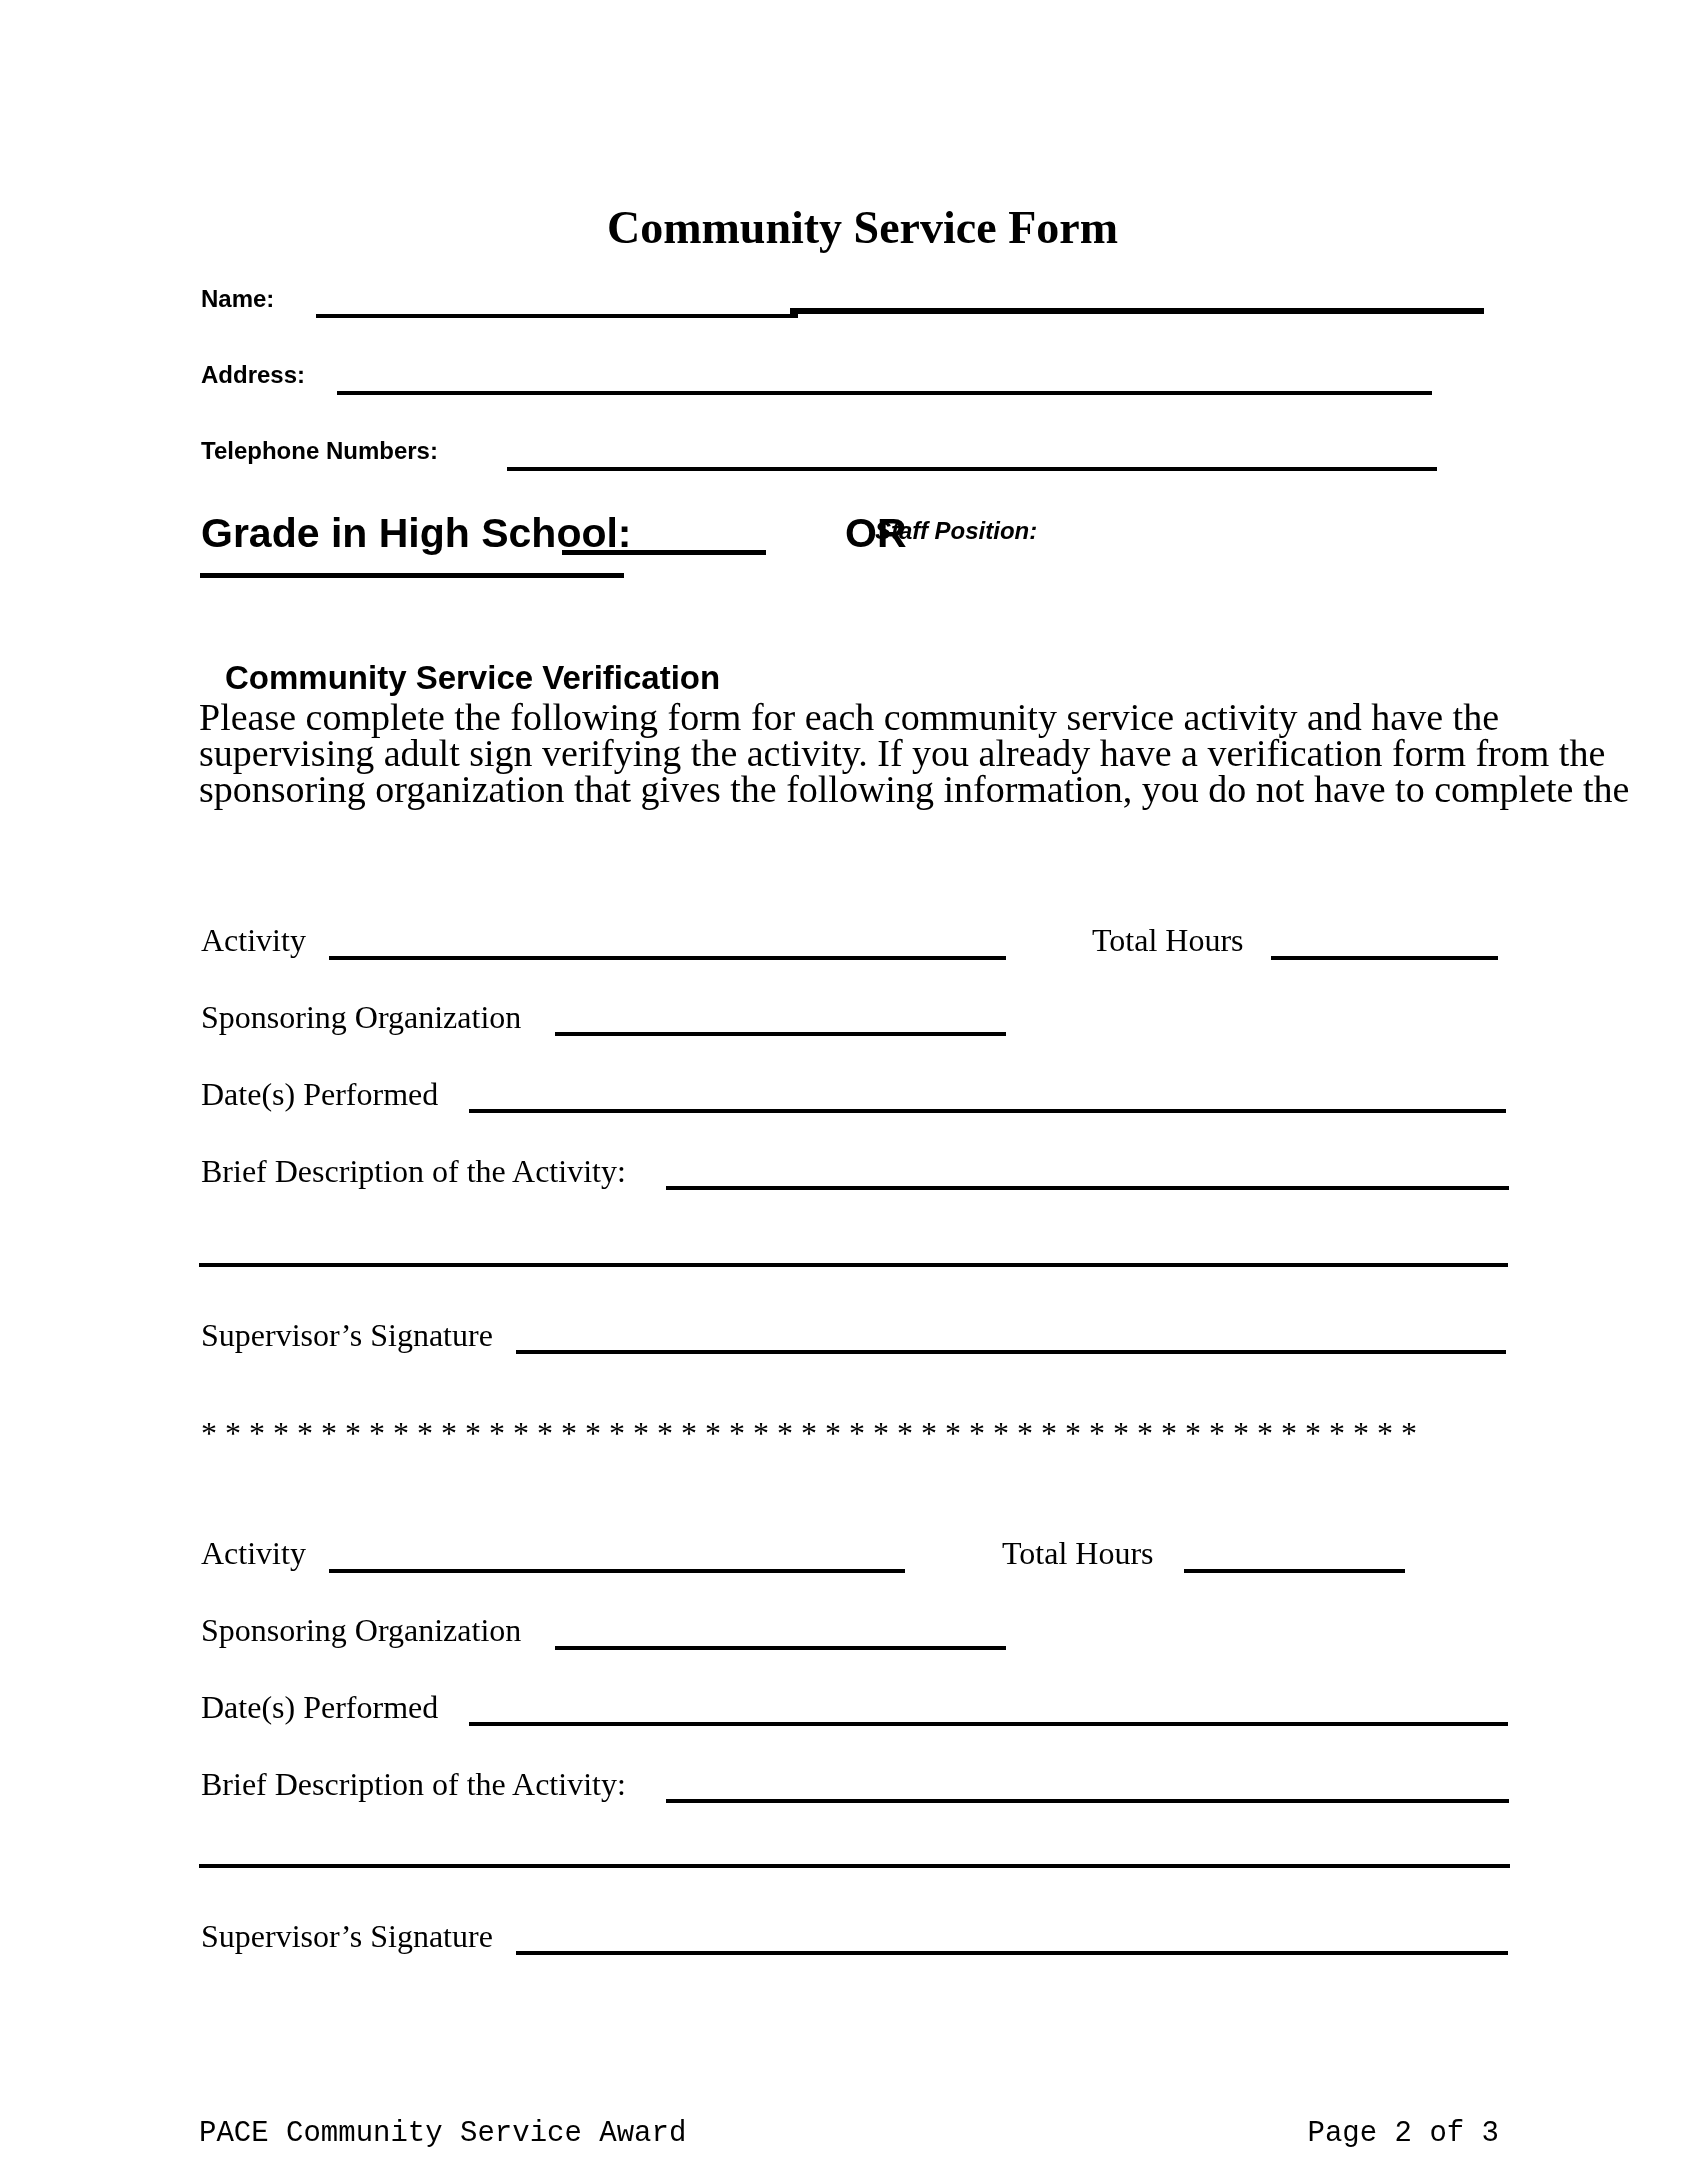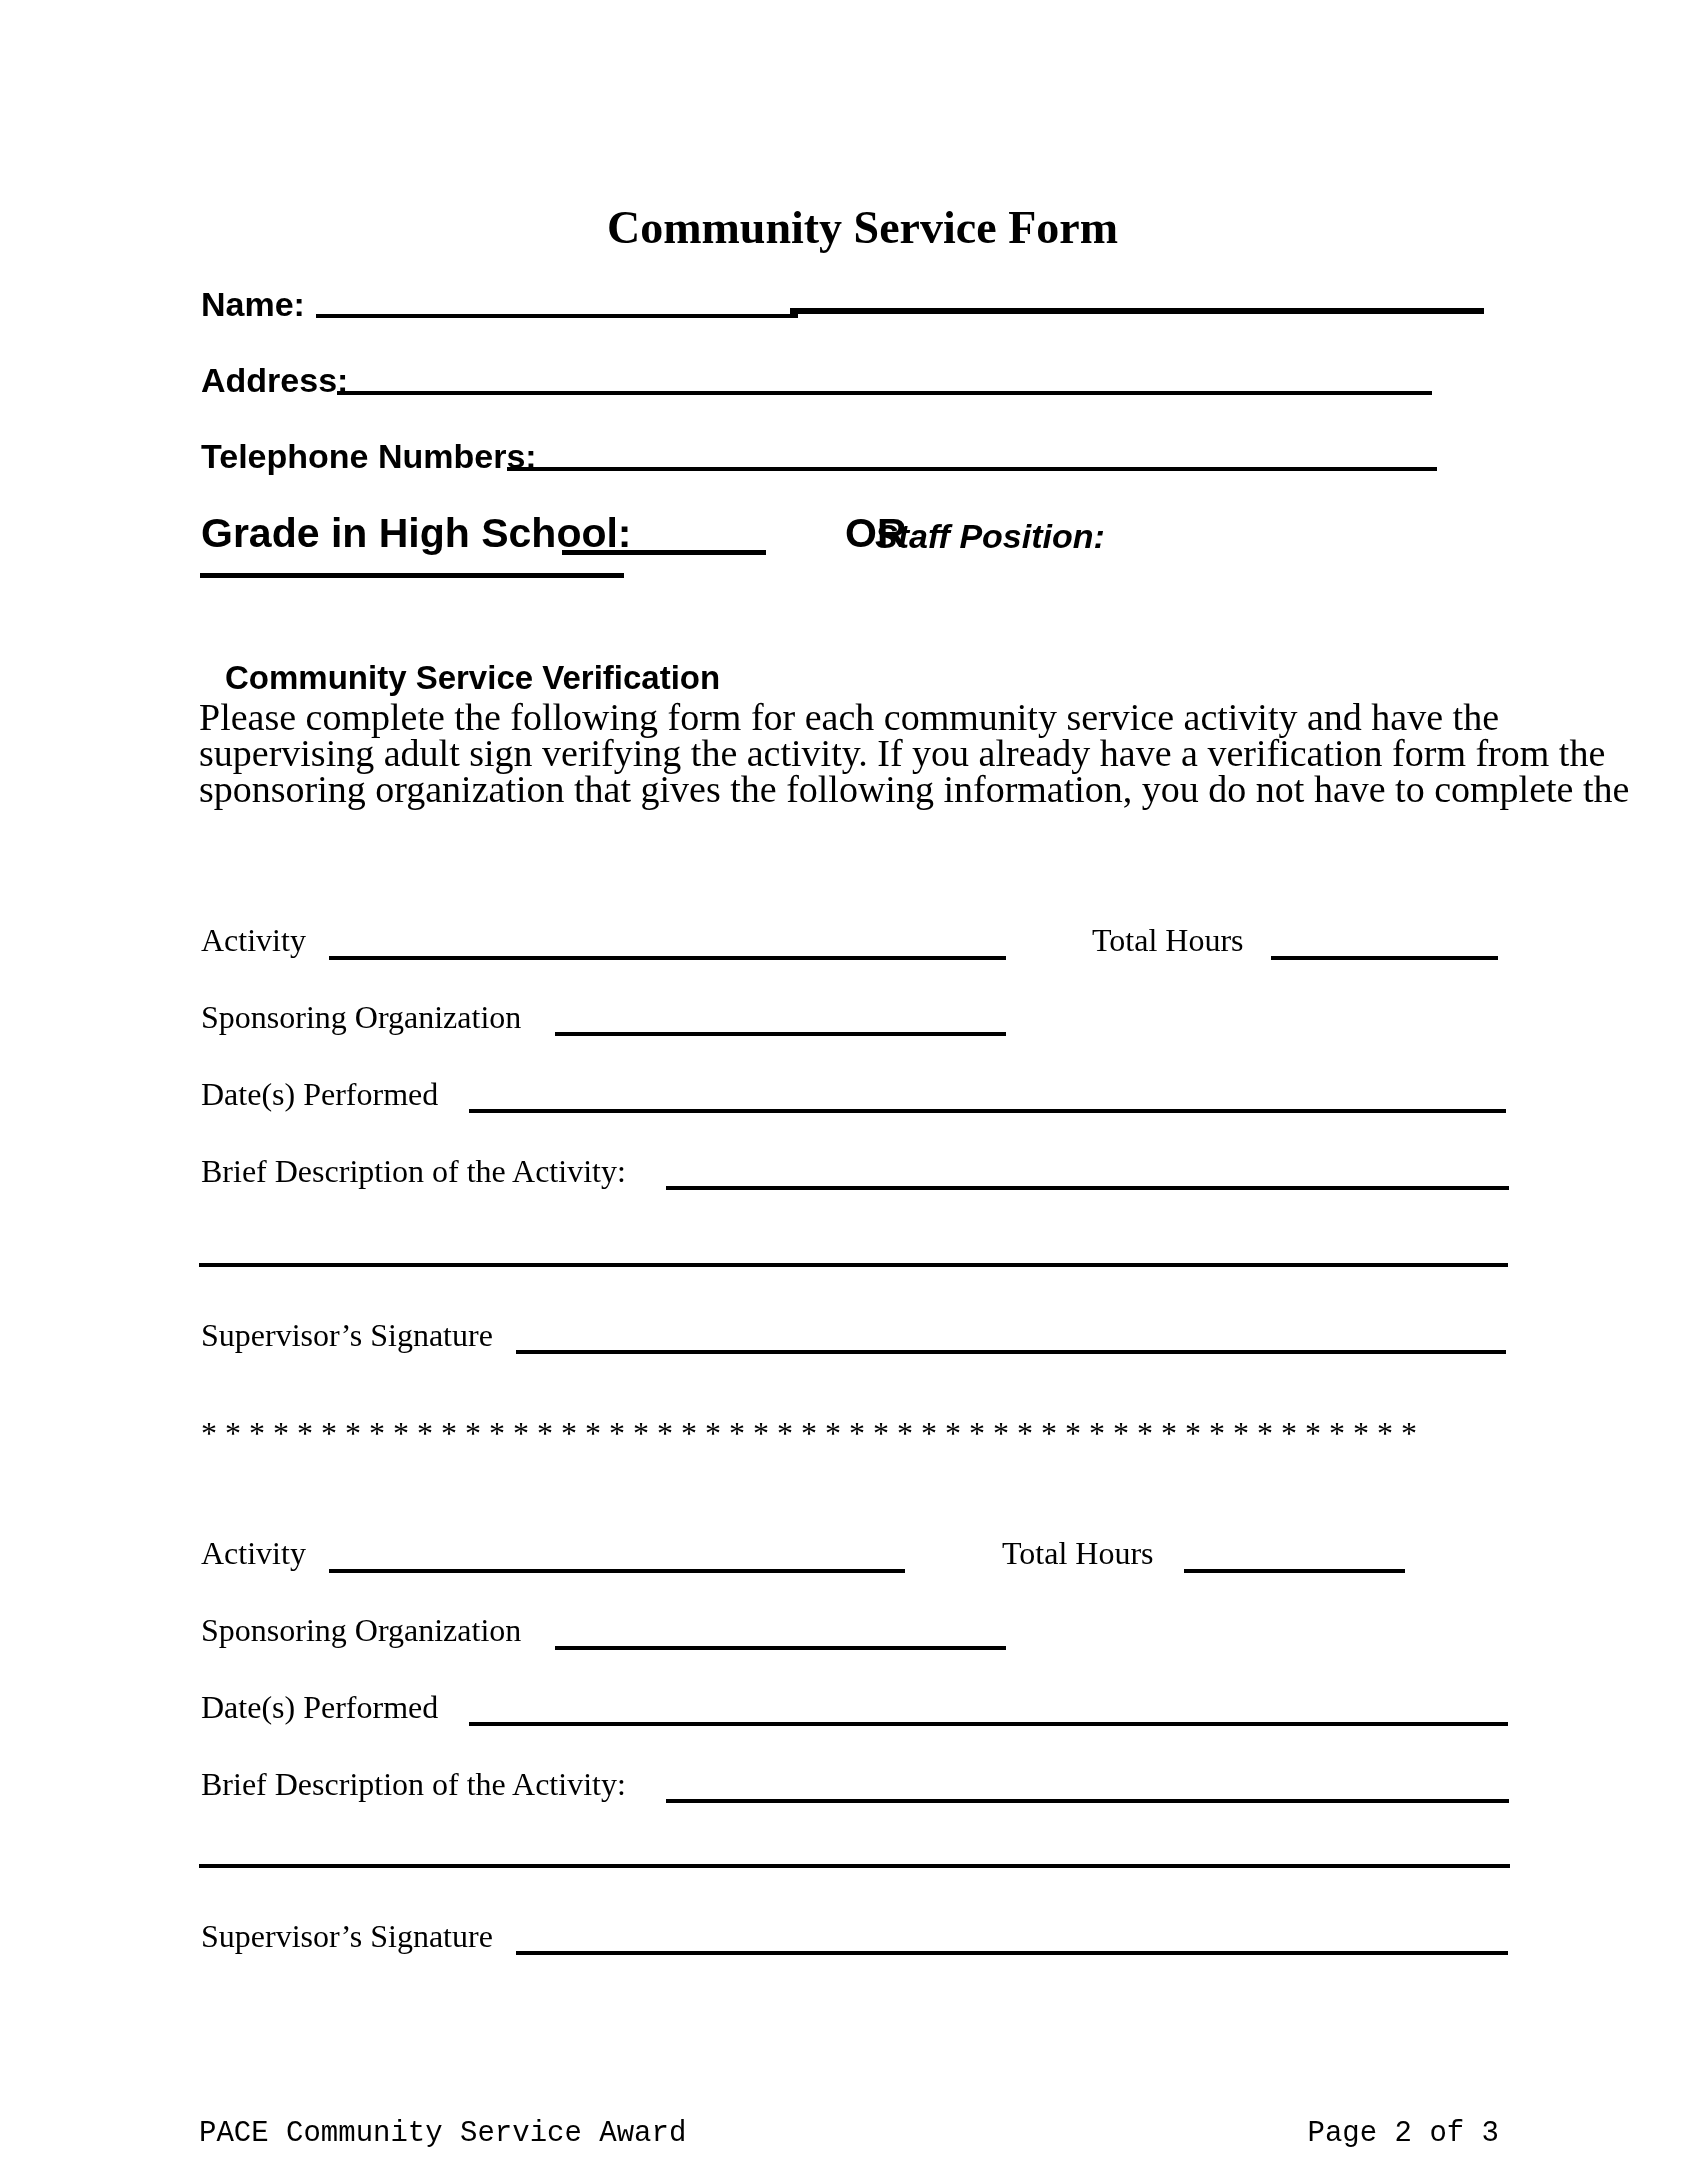--- a/index.html
+++ b/index.html
@@ -18,21 +18,21 @@
     left: 0; top: 201px; width: 100%;
     text-align: center;
     font-family: "Liberation Serif", "DejaVu Serif", serif;
     font-weight: bold;
     font-size: 46px;
     padding-left: 19px;
   }
   .lbl {
     font-family: "Liberation Sans", "DejaVu Sans", sans-serif;
     font-weight: bold;
-    font-size: 34px;
+    font-size: 24px;
   }
   .lbl-big {
     font-family: Liberation Sans, sans-serif;
     font-weight: bold;
     font-size: 41px;
   }
   .heading {
     font-family: "Liberation Sans", "DejaVu Sans", sans-serif;
     font-weight: bold;
     font-size: 33px;

